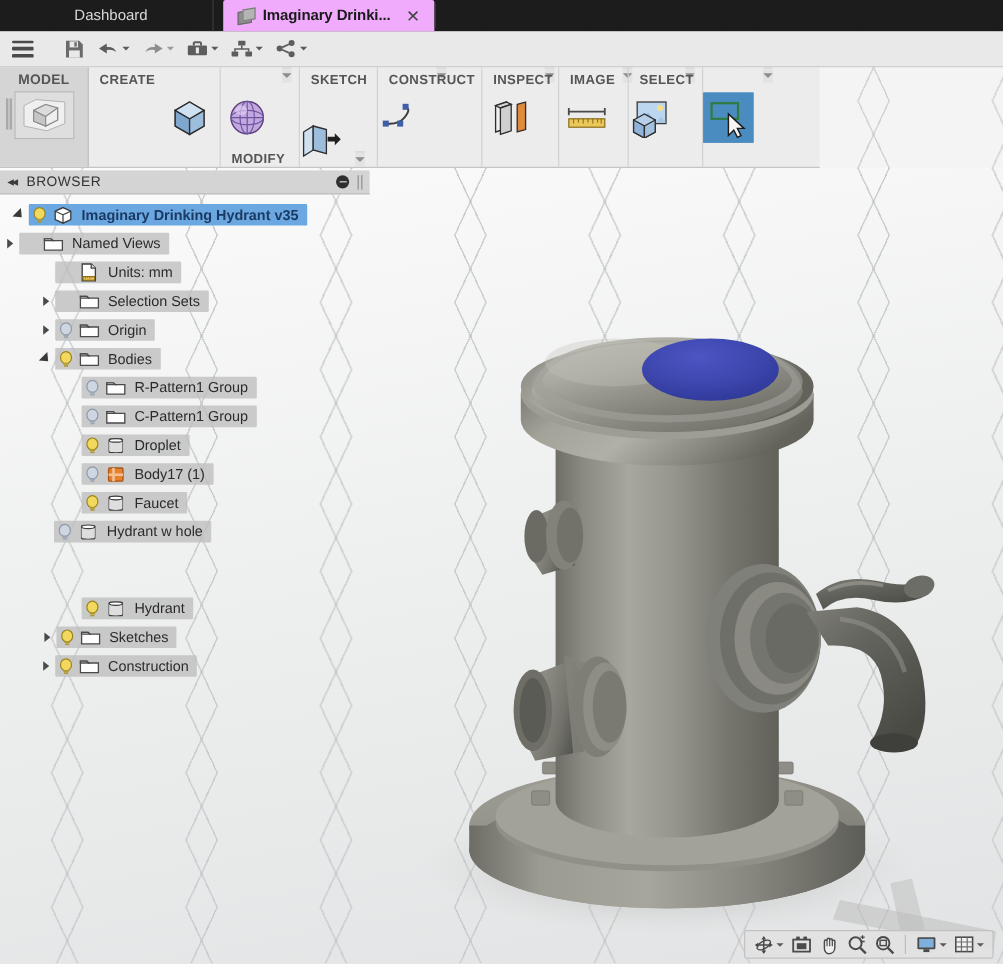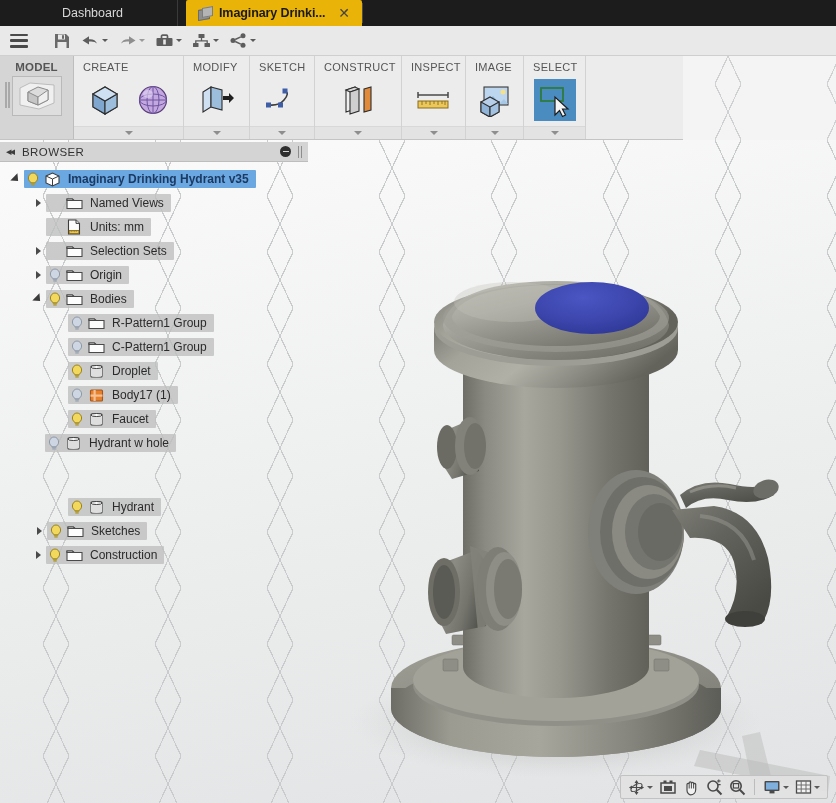--- a/index.html
+++ b/index.html
@@ -35,21 +35,21 @@
     background: #1c1c1c; z-index: 40;
   }
   .doctab {
     position: absolute; top: 0; height: 26px;
     display: flex; align-items: center; gap: 7px;
     padding: 0 12px; font-size: 12.5px; color: #c9c9c9;
     border-right: 1px solid #3a3a3a;
   }
   .doctab.dash { left: 8px; width: 170px; justify-content: center; color:#d8d8d8; }
   .doctab.active {
-    left: 186px; width: 176px; background: #eab308; color: #1a1a1a;
+    left: 186px; width: 176px; background: #f0abfc; color: #1a1a1a;
     border-radius: 2px 2px 0 0; border: none; text-align: right;
   }
   .doctab.active .tablabel { font-weight: 700; font-size: 12.5px; letter-spacing: -0.1px; }
   .tab-close { margin-left: auto; font-size: 14px; color: #444; line-height: 1; }
   .tabspacer { position:absolute; left:362px; top:3px; width:1px; height:20px; background:#4a4a4a;}
   .doc-icon { width: 14px; height: 12px; position: relative; flex: 0 0 auto; }
   .doc-icon:before {
     content:""; position:absolute; left:0; top:2px; width:10px; height:9px;
     background:#8e8e8e; border:1px solid #6d6d6d;
     transform: skewY(-10deg);
@@ -92,21 +92,21 @@
   }
   .ws-grip { position: absolute; left: 5px; top: 26px; width: 5px; height: 26px; }
   .ws-grip i { position:absolute; top:0; width:1.5px; height:26px; background:#a9a9a9; }
   .ws-grip i:nth-child(1){ left:0; } .ws-grip i:nth-child(2){ left:3px; }
   .ws-title { font-size: 11.5px; font-weight: 700; color: #555; padding-top: 5px; letter-spacing: .2px; }
   .ws-icon-box {
     margin-top: 3px; width: 50px; height: 40px; border: 1px solid #b9b9b9;
     background: #dedede; display:flex; align-items:center; justify-content:center;
   }
 
-  .rgroup { position: relative; display: flex; flex-direction: column; border-right: 1px solid #d2d2d2; }
+  .rgroup { position: relative; display: flex; flex-direction: row; border-right: 1px solid #d2d2d2; font-weight: bold; }
   .rgroup:last-child { border-right: 1px solid #d2d2d2; }
   .rg-title { font-size: 11px; color: #555; padding: 5px 0 0 9px; letter-spacing: .3px; }
   .rg-items { flex: 1; display: flex; align-items: center; justify-content: center; gap: 6px; padding: 0 8px; }
   .rg-drop {
     height: 13px; background: #e3e3e3; border-top: 1px solid #d8d8d8;
     display: flex; align-items: center; justify-content: center;
   }
   .caret-dn {
     width:0;height:0;border-left:4.5px solid transparent;border-right:4.5px solid transparent;
     border-top:4.5px solid #8e8e8e;
@@ -411,21 +411,21 @@
             <line x1="3.5" y1="17" x2="30.5" y2="17" stroke="#6f55a0" stroke-width="1"></line>
             <ellipse cx="12" cy="11" rx="5" ry="4" fill="#e2d2f2" opacity="0.65"></ellipse>
           </svg>
         </span>
       </div>
       <div class="rg-drop">
           <span class="caret-dn"></span>
         </div>
     </div>
 
-    <div class="rgroup" style="width:66px;">
+    <div class="rgroup" style="width:66px;align-items:flex-end;">
       <div class="rg-title">MODIFY</div>
       <div class="rg-items">
         <span class="ricon">
           <svg width="38" height="34" viewBox="0 0 38 34">
             <path d="M5 9 L13 4 L13 24 L5 29 Z" fill="#cfe0f2" stroke="#2e2e2e" stroke-width="1.1"></path>
             <path d="M13 4 L24 7 L24 27 L13 24 Z" fill="#9cbddc" stroke="#2e2e2e" stroke-width="1.1"></path>
             <path d="M25 13 h6 v-3 l5 5 -5 5 v-3 h-6 z" fill="#1f1f1f"></path>
           </svg>
         </span>
       </div>
@@ -551,21 +551,21 @@
             </span>
             <span class="ico">
               <svg width="17" height="15" viewBox="0 0 17 15">
                 <path d="M2 4 L8.5 1 L15 4 L15 11 L8.5 14 L2 11 Z" fill="#fdfdfd" stroke="#3c3c3c" stroke-width="1.1"></path>
                 <path d="M2 4 L8.5 7 L8.5 14 M8.5 7 L15 4" fill="none" stroke="#3c3c3c" stroke-width="1"></path>
               </svg>
             </span>
             <span class="tlabel">Imaginary Drinking Hydrant v35</span>
           </span>
         </div>
-        <div class="trow" style="padding-left: 30px;">
+        <div class="trow" style="">
           <span class="arrow closed">
             <span class="cr"></span>
           </span>
           <span class="tw">
             <span class="bulb"></span>
             <span class="ico">
               <svg width="17" height="14" viewBox="0 0 17 14">
                 <path d="M1 3 V12.5 H16 V4.5 H8 L6.4 3 Z" fill="#fdfdfd" stroke="#4a4a4a" stroke-width="1.1"></path>
                 <path d="M1 3 H6.4 L8 4.5 H1 Z" fill="#e6e6e6" stroke="#4a4a4a" stroke-width="1.1"></path>
               </svg>

